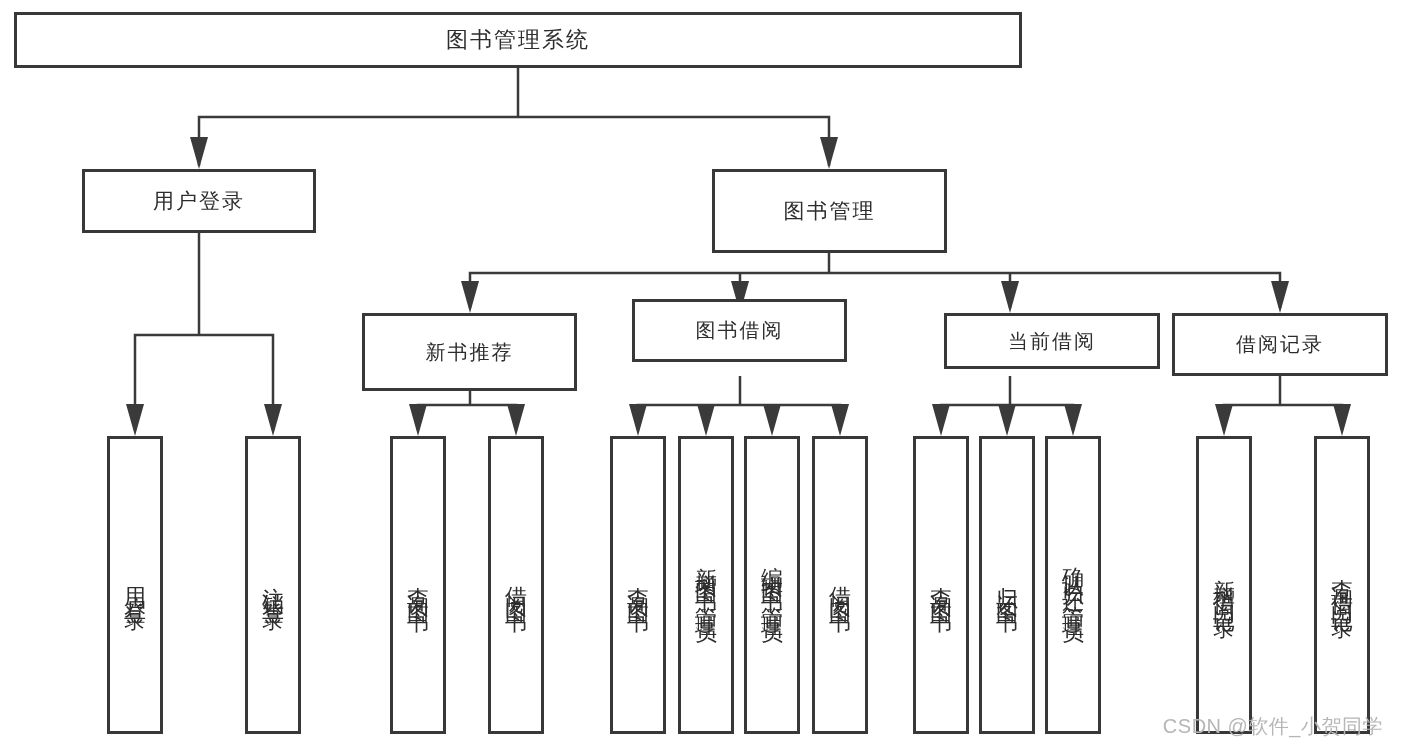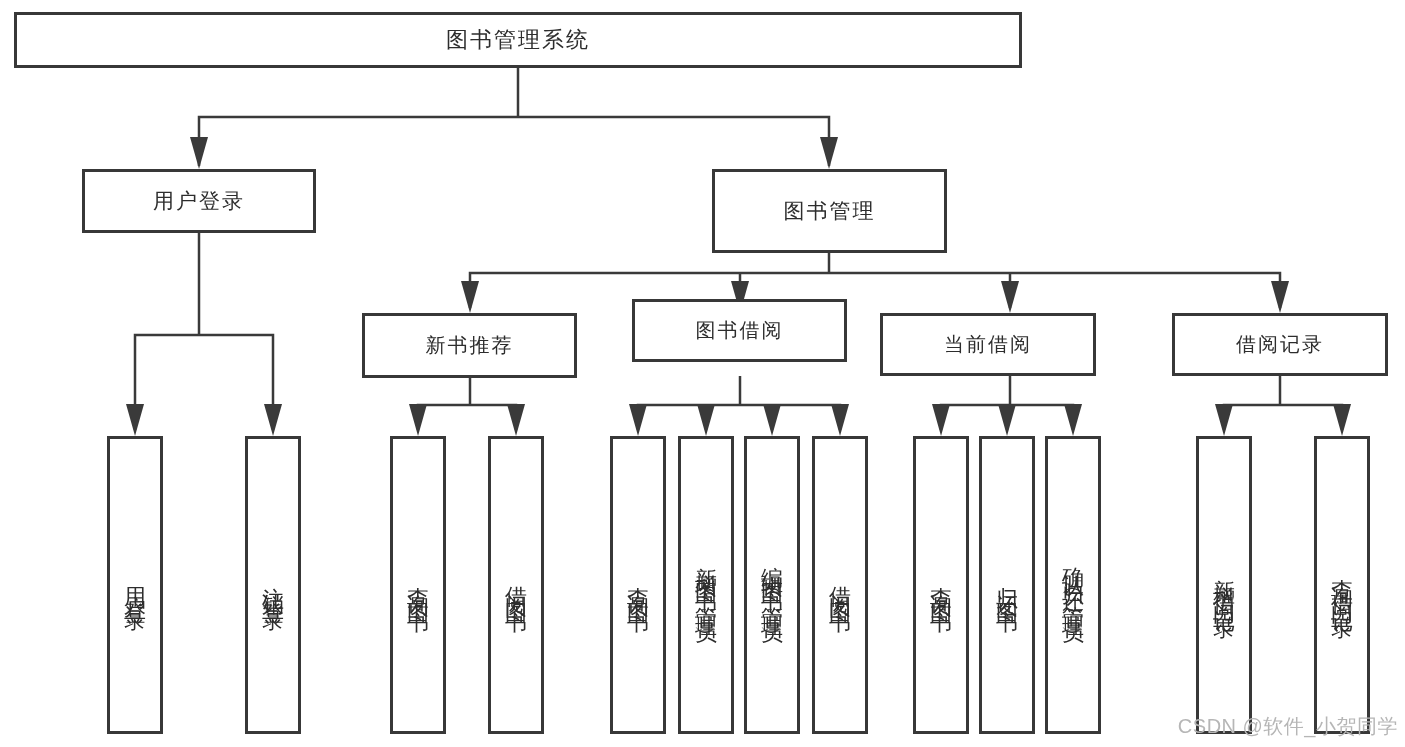--- a/index.html
+++ b/index.html
@@ -33,21 +33,21 @@
   .lvl3  span { font-size: 20px; letter-spacing: 2px; }
   .leaf  span {
     writing-mode: vertical-rl;
     text-orientation: mixed;
     font-size: 22px;
     letter-spacing: 8px;
     line-height: 1;
   }
   .watermark {
     position: absolute;
-    right: 7px;
+    right: 22px;
     top: 713px;
     font-size: 20px;
     letter-spacing: 0.5px;
     color: #b6b6b6;
   }
 </style>
 </head>
 <body>
 
 <div class="canvas">
@@ -96,27 +96,27 @@
     <span>图书管理系统</span>
   </div>
 
   <div class="node lvl2" style="left:82px;top:169px;width:234px;height:64px">
     <span>用户登录</span>
   </div>
   <div class="node lvl2" style="left:712px;top:169px;width:235px;height:84px">
     <span>图书管理</span>
   </div>
 
-  <div class="node lvl3" style="left:362px;top:313px;width:215px;height:65px">
+  <div class="node lvl3" style="left:362px;top:313px;width:215px;height:78px">
     <span>新书推荐</span>
   </div>
   <div class="node lvl3" style="left:632px;top:299px;width:215px;height:63px">
     <span>图书借阅</span>
   </div>
-  <div class="node lvl3" style="left:880px;top:313px;width:216px;height:63px">
+  <div class="node lvl3" style="left:944px;top:313px;width:216px;height:56px">
     <span>当前借阅</span>
   </div>
   <div class="node lvl3" style="left:1172px;top:313px;width:216px;height:63px">
     <span>借阅记录</span>
   </div>
 
   <div class="node leaf" style="left:107px;top:436px;width:56px;height:298px">
     <span>用户登录</span>
   </div>
   <div class="node leaf" style="left:245px;top:436px;width:56px;height:298px">

